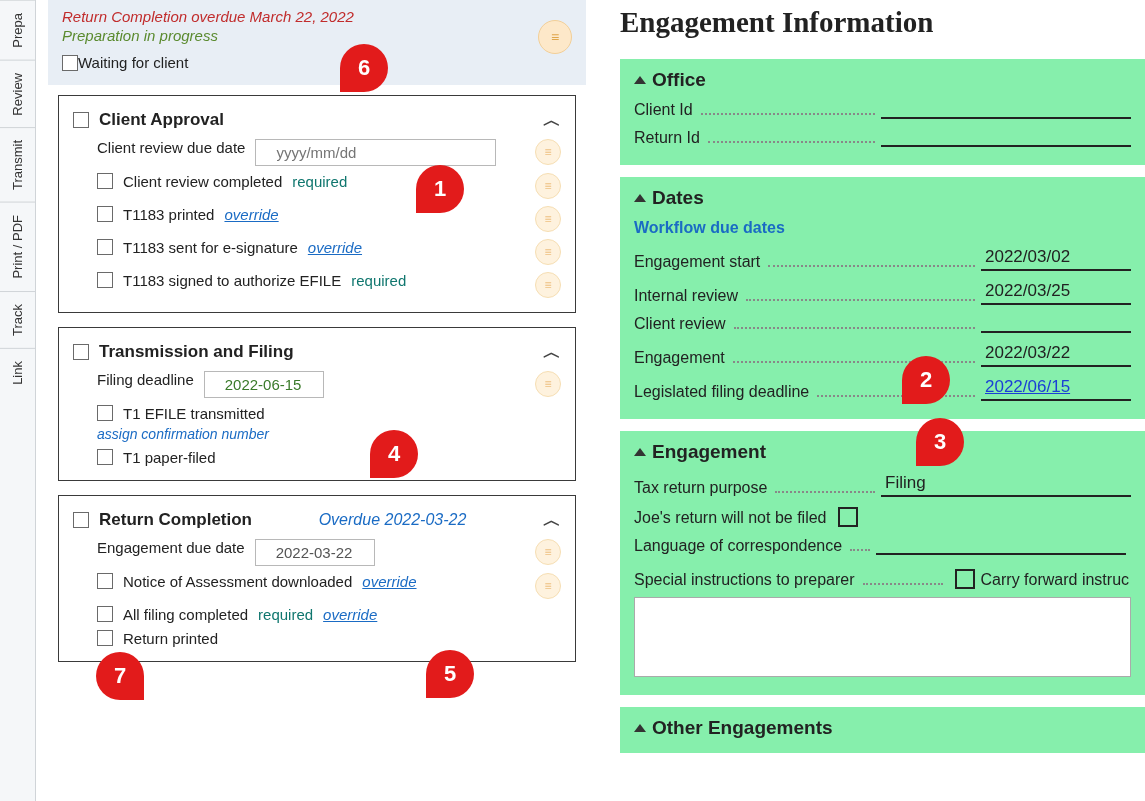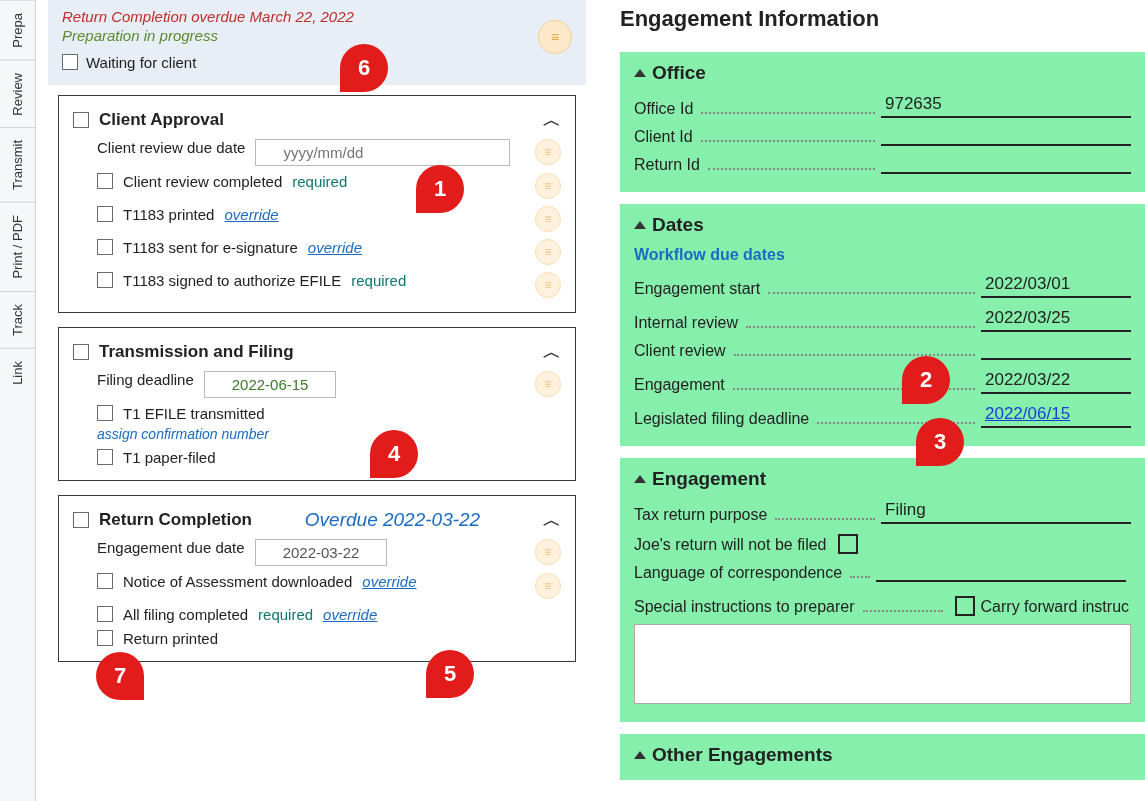--- a/index.html
+++ b/index.html
@@ -46,21 +46,21 @@
     overflow: hidden;
   }
   .top-status {
     background: #e8eef5;
     padding: 8px 14px 14px 14px;
     margin: 0 -10px 10px -10px;
     position: relative;
   }
   .overdue-text { color: #c12c2c; font-style: italic; font-size: 15px; }
   .progress-text { color: #5a8a2e; font-style: italic; font-size: 15px; margin-top: 2px; }
-  .waiting-row { margin-top: 10px; display:flex; gap:8px; font-size:15px;}
+  .waiting-row { margin-top: 10px; display:flex; align-items:center; font-size:15px;}
   .note-icon {
     position: absolute;
     right: 14px;
     top: 20px;
     width: 34px; height: 34px;
     border-radius: 50%;
     background: #fde8c9;
     border: 1px solid #f2cf98;
     display:flex;align-items:center;justify-content:center;
     color:#e0a74c;
@@ -83,21 +83,21 @@
   .card-header .chev {
     margin-left: auto;
     font-size: 18px;
     color: #444;
     cursor: pointer;
   }
   .card-header .status-due {
     font-weight: 400;
     font-style: italic;
     color: #1a6bc4;
-    font-size: 19px;
+    font-size: 16px;
     margin-left: auto;
     margin-right: 10px;
   }
   .card-row {
     display: flex;
     align-items: flex-start;
     gap: 10px;
     margin-top: 7px;
     font-size: 15px;
     position: relative;
@@ -108,21 +108,21 @@
     border: 1.5px solid #6a6a6a;
     background: #fff;
     flex-shrink: 0;
     cursor: pointer;
   }
   .required { color: #0f766e; }
   .override { color: #1a6bc4; font-style: italic; text-decoration: underline; cursor:pointer;}
   .assign-link { color: #1a6bc4; font-style: italic; cursor:pointer; display:block; margin-left:24px; margin-top:4px;}
   .date-box {
     border: 1px solid #b8b8b8;
-    padding: 4px 27px;
+    padding: 4px 20px;
     font-size: 15px;
     color: #7a7a7a;
     min-width: 120px;
     background:#fff;
   }
   .date-box.filled { color: #3a7a2a; }
   .date-box.filled-dark { color: #555; }
   .row-note {
     width: 26px; height:26px;
     border-radius:50%;
@@ -136,23 +136,24 @@
 
   
   .info {
     position: absolute;
     left: 590px; top: 0;
     width: 555px;
     height: 100%;
     padding: 6px 0 0 30px;
   }
   .info h1 {
-    font-size: 22px;
+    font-size: 29px;
     font-weight: 700;
     margin-bottom: 20px;
+    font-family: Liberation Serif, serif;
   }
   .section {
     background: #86efac;
     padding: 10px 14px 18px 14px;
     margin-bottom: 12px;
   }
   .section-title {
     font-size: 19px;
     font-weight: 700;
     display:flex; align-items:center; gap:6px;
@@ -358,46 +359,41 @@
 
 <div class="info">
   <h1>Engagement Information</h1>
 
   <div class="section">
     <div class="section-title">
       <span class="caret-up"></span>
       <span>Office</span>
     </div>
     <div class="field-row">
-      <span class="field-label">Office Id</span>
-      <span class="dots"></span>
-      <span class="field-value wide">972635</span>
-    </div>
-    <div class="field-row">
       <span class="field-label">Client Id</span>
       <span class="dots"></span>
       <span class="field-value wide"></span>
     </div>
     <div class="field-row">
       <span class="field-label">Return Id</span>
       <span class="dots"></span>
       <span class="field-value wide"></span>
     </div>
   </div>
 
   <div class="section">
     <div class="section-title">
       <span class="caret-up"></span>
       <span>Dates</span>
     </div>
     <div class="sub-label">Workflow due dates</div>
     <div class="field-row">
       <span class="field-label">Engagement start</span>
       <span class="dots"></span>
-      <span class="field-value">2022/03/01</span>
+      <span class="field-value">2022/03/02</span>
     </div>
     <div class="field-row">
       <span class="field-label">Internal review</span>
       <span class="dots"></span>
       <span class="field-value">2022/03/25</span>
     </div>
     <div class="field-row">
       <span class="field-label">Client review</span>
       <span class="dots"></span>
       <span class="field-value"></span>

